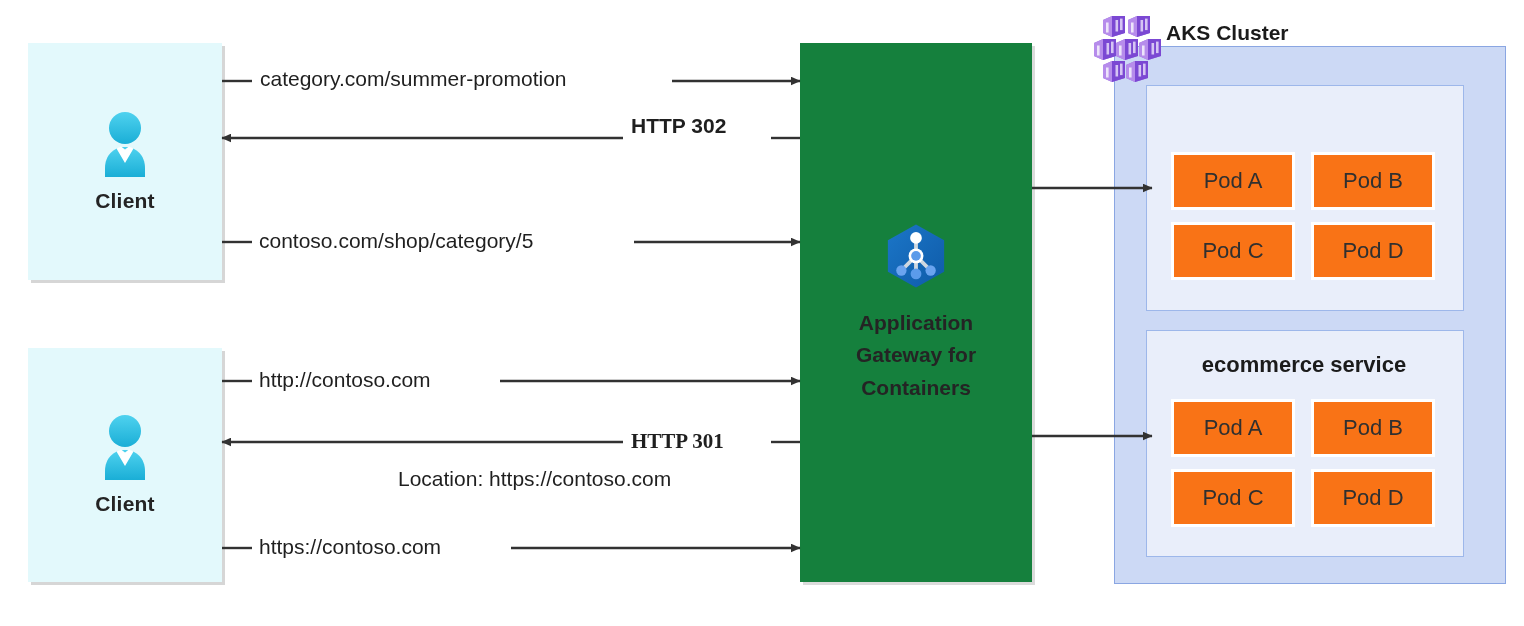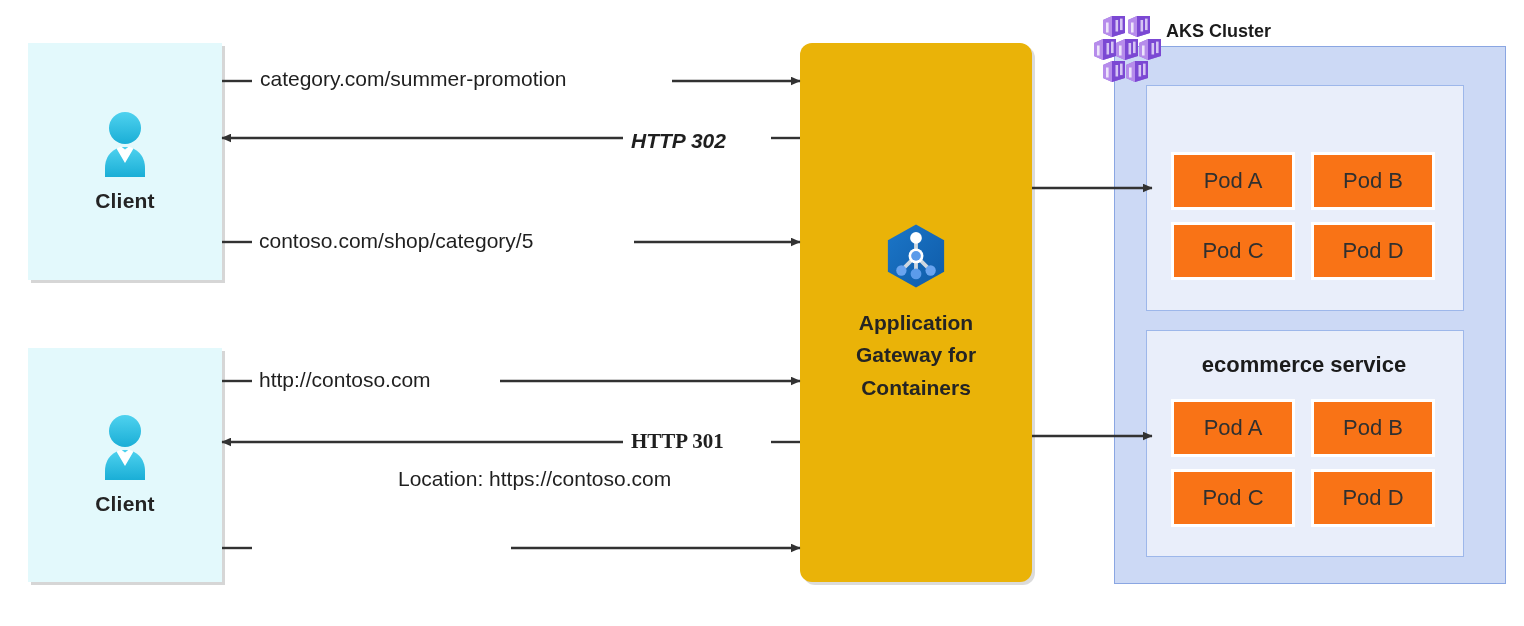--- a/index.html
+++ b/index.html
@@ -9,29 +9,29 @@
 
   
   .client-box{position:absolute;background:#e3f9fc;
               box-shadow:3px 3px 0 0 rgba(0,0,0,0.16);}
   .client-inner{position:absolute;left:0;top:0;width:100%;height:100%;
                 display:flex;flex-direction:column;align-items:center;justify-content:center;}
   .client-icon{width:64px;height:66px;display:block;}
   .client-label{font-size:21px;font-weight:bold;color:#242424;margin-top:12px;letter-spacing:.2px;}
 
   
-  .gw-box{position:absolute;background:#eab308;
+  .gw-box{position:absolute;background:#15803d;
           box-shadow:3px 3px 0 0 rgba(0,0,0,0.14);
-          display:flex;flex-direction:column;align-items:center;justify-content:center;border-radius:12px;}
+          display:flex;flex-direction:column;align-items:center;justify-content:center;}
   .gw-icon{width:72px;height:72px;display:block;}
   .gw-title{margin-top:14px;font-size:21px;font-weight:bold;line-height:1.55;text-align:center;color:#242424;}
 
   
   .aks-cluster{position:absolute;background:#ccd9f5;border:1.5px solid #8aa6e2;}
-  .aks-label{position:absolute;font-size:18px;font-weight:bold;color:#1b1b1b;}
+  .aks-label{position:absolute;font-size:21px;font-weight:bold;color:#1b1b1b;}
   .aks-icon{position:absolute;width:70px;height:68px;}
   .svc-box{position:absolute;background:#e9eefa;border:1.5px solid #9db7ea;}
   .svc-title{position:absolute;left:0;right:0;text-align:center;font-size:22px;
              font-weight:bold;color:#1b1b1b;}
   .pod{position:absolute;background:#f97316;border:3px solid #ffffff;
        display:flex;align-items:center;justify-content:center;
        font-size:22px;color:#303030;box-sizing:border-box;}
 
   
   .flow-label{position:absolute;font-size:21px;color:#1f1f1f;white-space:nowrap;}
@@ -178,23 +178,24 @@
       <line x1="511" y1="548" x2="800" y2="548" marker-end="url(#arrowR)"></line>
 
       <line x1="1032" y1="188" x2="1152" y2="188" marker-end="url(#arrowR)"></line>
 
       <line x1="1032" y1="436" x2="1152" y2="436" marker-end="url(#arrowR)"></line>
     </g>
   </svg>
 
   <div class="flow-label" style="left:260px;top:67px;">category.com/summer-promotion</div>
 
-  <div class="flow-label bold" style="left:631px;top:129px;font-style:italic;">HTTP 302</div>
+  <div class="flow-label bold" style="left:631px;top:114px;">HTTP 302</div>
 
   <div class="flow-label" style="left:259px;top:229px;">contoso.com/shop/category/5</div>
 
   <div class="flow-label" style="left:259px;top:368px;">http://contoso.com</div>
 
   <div class="flow-label bold" style="left:631px;top:429px;font-family:Liberation Serif, serif;">HTTP 301</div>
   <div class="flow-sub" style="left:398px;top:467px;">Location: https://contoso.com</div>
 
+  <div class="flow-label" style="left:259px;top:535px;">https://contoso.com</div>
 
 </div>
 
 </body></html>

